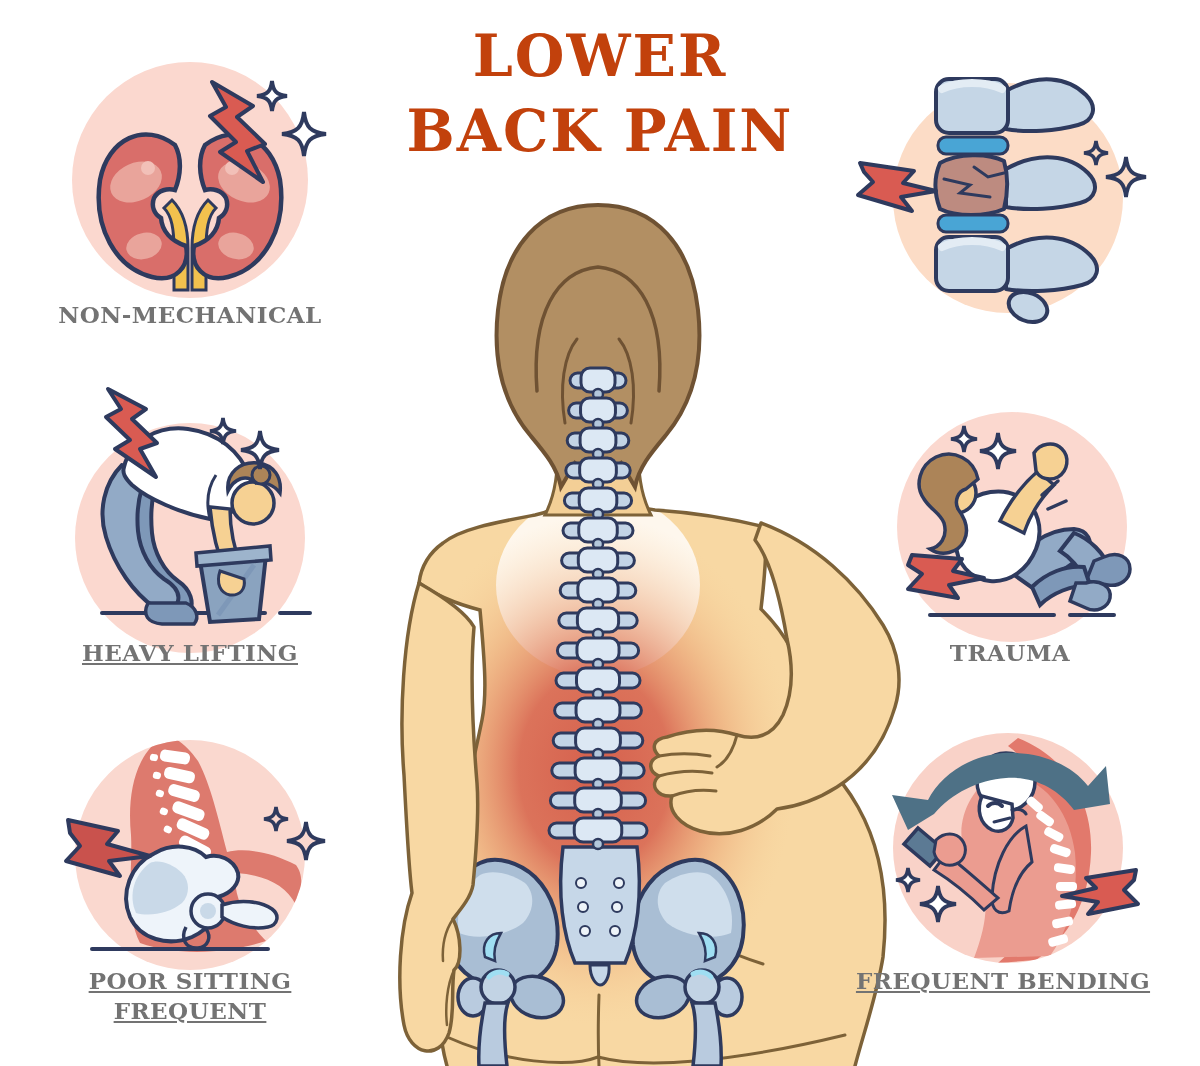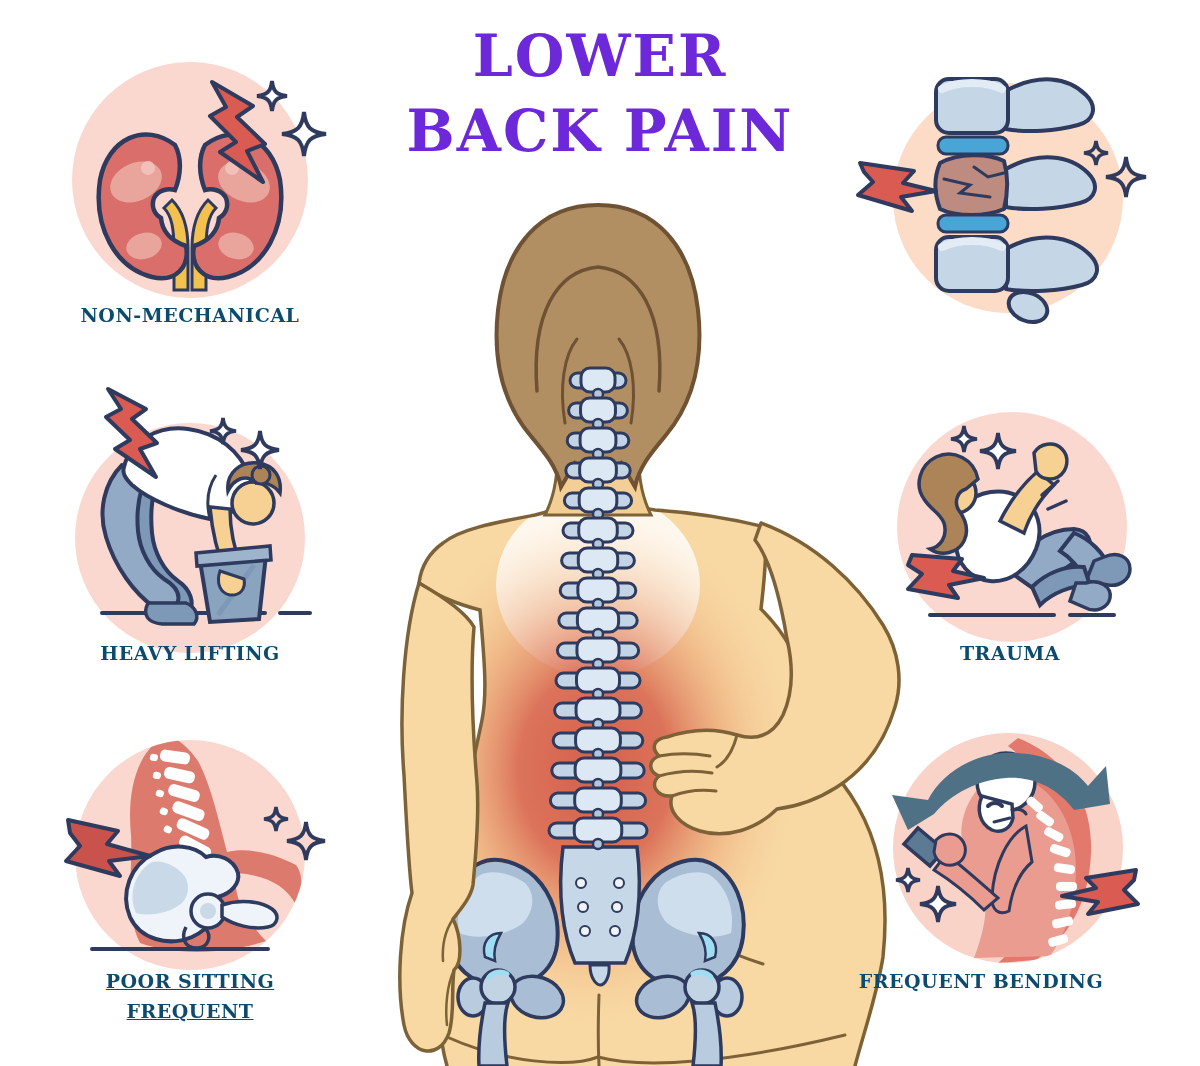--- a/index.html
+++ b/index.html
@@ -1,21 +1,21 @@
 <!DOCTYPE html>
 <html><head>
 <meta charset="utf-8">
 <style>
   html,body{margin:0;padding:0;background:#ffffff;}
   .canvas{position:relative;width:1200px;height:1066px;background:#ffffff;overflow:hidden;
           font-family:"DejaVu Serif","Liberation Serif",serif;}
   .title{position:absolute;left:300px;top:18px;width:600px;text-align:center;
-         color:#6d28d9;font-weight:bold;font-size:57px;line-height:75px;letter-spacing:2px;}
-  .cause-label{position:absolute;text-align:center;color:#0c4a6e;font-weight:bold;
-               font-size:19px;line-height:30px;letter-spacing:0.5px;}
+         color:#c2410c;font-weight:bold;font-size:57px;line-height:75px;letter-spacing:2px;}
+  .cause-label{position:absolute;text-align:center;color:#737373;font-weight:bold;
+               font-size:23px;line-height:30px;letter-spacing:0.5px;}
   .cause-label span{display:block;}
   .cause-label span:empty{display:none;}
   .icon-box{position:absolute;width:260px;height:260px;}
   .icon-box svg{overflow:visible;}
   svg{display:block;}
 </style>
 </head>
 <body>
 
 <div class="canvas">
@@ -400,29 +400,29 @@
       <path d="M30,112 L14,77 L50,82 C62,58 90,38 125,35 C160,33 192,45 210,68 L228,48 L232,86 L196,92 C180,70 155,58 128,60 C100,62 74,75 56,96 Z" fill="#4e7186"></path>
       <path d="M258,152 L208,160 L218,170 L184,178 L220,184 L210,196 L260,186 L246,172 L256,162 Z" fill="#d95b52" stroke="#2e3a5e" stroke-width="4" stroke-linejoin="round"></path>
       <use href="#sparkle" transform="translate(30,162) scale(12)" fill="#ffffff" stroke="#2e3a5e" stroke-width="0.3"></use>
       <use href="#sparkle" transform="translate(60,186) scale(18)" fill="#ffffff" stroke="#2e3a5e" stroke-width="0.21"></use>
     </svg>
   </div>
 
   <div class="cause-label" style="left:20px;top:300px;width:340px;">
     <span>NON-MECHANICAL</span>
   </div>
-  <div class="cause-label" style="left:20px;top:638px;width:340px;">
+  <div class="cause-label" style="left:20px;top:638px;width:340px;text-decoration:underline;">
     <span>HEAVY LIFTING</span>
 
   </div>
   <div class="cause-label" style="left:20px;top:966px;width:340px;text-decoration:underline;">
     <span>POOR SITTING</span>
     <span>FREQUENT</span>
   </div>
   <div class="cause-label" style="left:840px;top:638px;width:340px;">
     <span>TRAUMA</span>
 
   </div>
-  <div class="cause-label" style="left:796px;top:966px;width:370px;">
+  <div class="cause-label" style="left:818px;top:966px;width:370px;text-decoration:underline;">
     <span>FREQUENT BENDING</span>
   </div>
 
 </div>
 
 </body></html>

